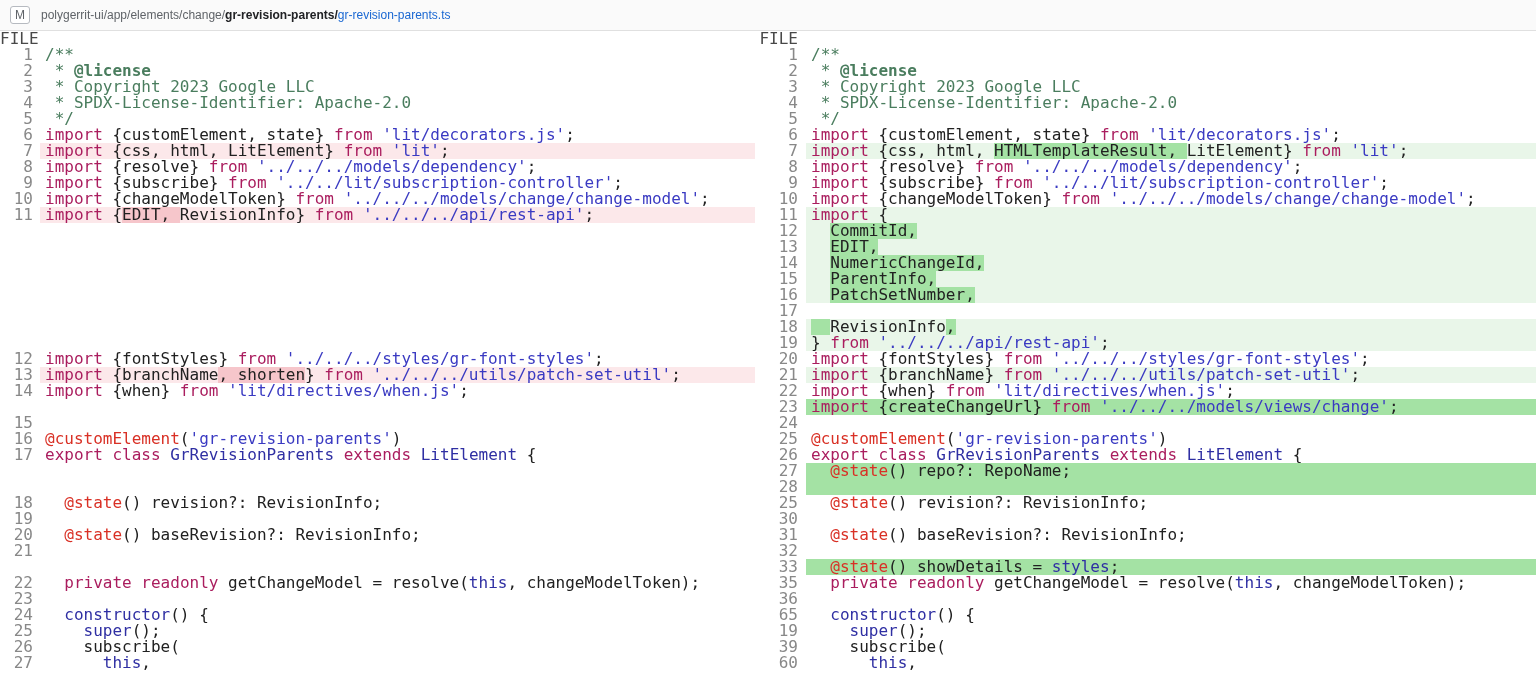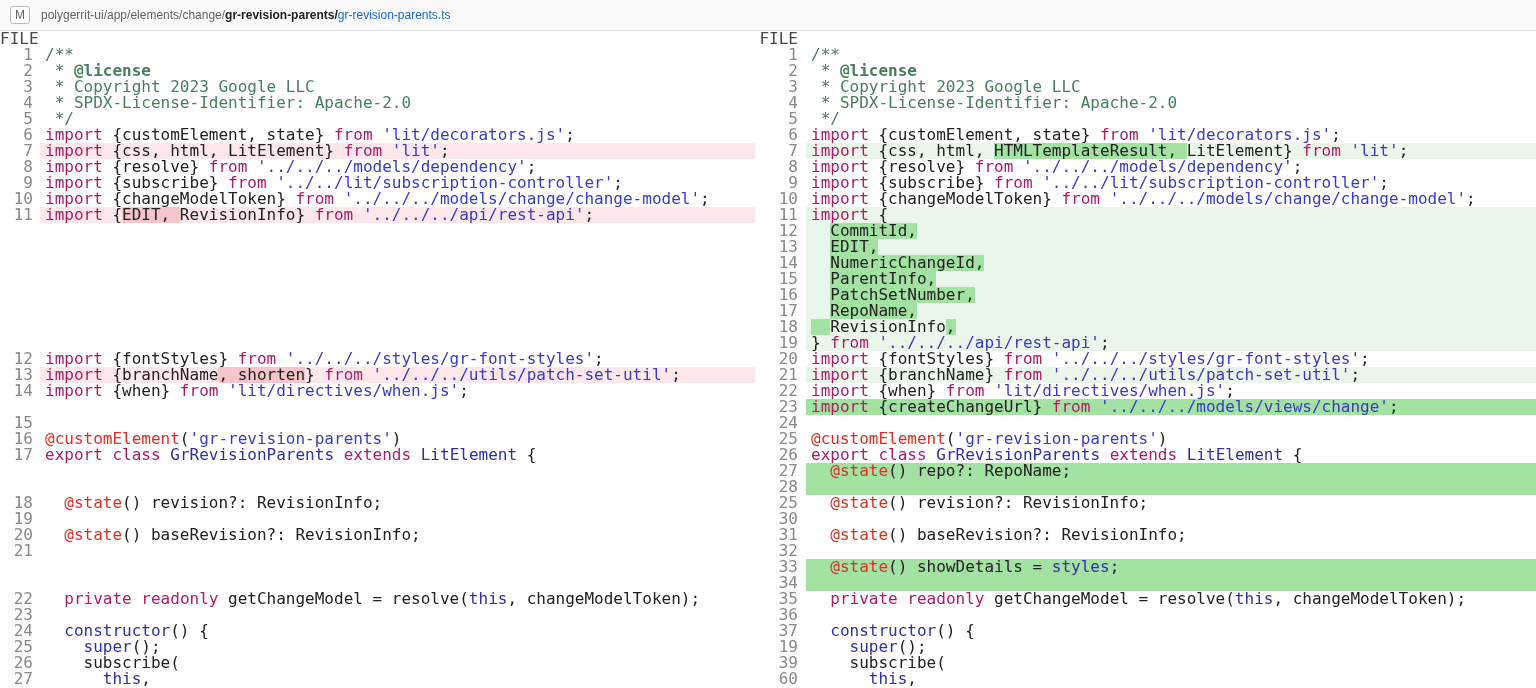--- a/index.html
+++ b/index.html
@@ -70,39 +70,38 @@
         <div class="row"><div class="ln l">7</div><div class="code l bg-del"><span class="kw">import</span><span> {css, html, LitElement} </span><span class="kw">from</span><span> </span><span class="str">'lit'</span><span>;</span></div><div class="ln r">7</div><div class="code r bg-add"><span class="kw">import</span><span> {css, html, </span><span class="hl">HTMLTemplateResult, </span><span>LitElement} </span><span class="kw">from</span><span> </span><span class="str">'lit'</span><span>;</span></div></div>
         <div class="row"><div class="ln l">8</div><div class="code l"><span class="kw">import</span><span> {resolve} </span><span class="kw">from</span><span> </span><span class="str">'../../../models/dependency'</span><span>;</span></div><div class="ln r">8</div><div class="code r"><span class="kw">import</span><span> {resolve} </span><span class="kw">from</span><span> </span><span class="str">'../../../models/dependency'</span><span>;</span></div></div>
         <div class="row"><div class="ln l">9</div><div class="code l"><span class="kw">import</span><span> {subscribe} </span><span class="kw">from</span><span> </span><span class="str">'../../lit/subscription-controller'</span><span>;</span></div><div class="ln r">9</div><div class="code r"><span class="kw">import</span><span> {subscribe} </span><span class="kw">from</span><span> </span><span class="str">'../../lit/subscription-controller'</span><span>;</span></div></div>
         <div class="row"><div class="ln l">10</div><div class="code l"><span class="kw">import</span><span> {changeModelToken} </span><span class="kw">from</span><span> </span><span class="str">'../../../models/change/change-model'</span><span>;</span></div><div class="ln r">10</div><div class="code r"><span class="kw">import</span><span> {changeModelToken} </span><span class="kw">from</span><span> </span><span class="str">'../../../models/change/change-model'</span><span>;</span></div></div>
         <div class="row"><div class="ln l">11</div><div class="code l bg-del"><span class="kw">import</span><span> {</span><span class="hl">EDIT, </span><span>RevisionInfo} </span><span class="kw">from</span><span> </span><span class="str">'../../../api/rest-api'</span><span>;</span></div><div class="ln r">11</div><div class="code r bg-add"><span class="kw">import</span><span> {</span></div></div>
         <div class="row"><div class="ln l"></div><div class="code l"></div><div class="ln r">12</div><div class="code r bg-add"><span>  </span><span class="hl">CommitId,</span></div></div>
         <div class="row"><div class="ln l"></div><div class="code l"></div><div class="ln r">13</div><div class="code r bg-add"><span>  </span><span class="hl">EDIT,</span></div></div>
         <div class="row"><div class="ln l"></div><div class="code l"></div><div class="ln r">14</div><div class="code r bg-add"><span>  </span><span class="hl">NumericChangeId,</span></div></div>
         <div class="row"><div class="ln l"></div><div class="code l"></div><div class="ln r">15</div><div class="code r bg-add"><span>  </span><span class="hl">ParentInfo,</span></div></div>
         <div class="row"><div class="ln l"></div><div class="code l"></div><div class="ln r">16</div><div class="code r bg-add"><span>  </span><span class="hl">PatchSetNumber,</span></div></div>
-        <div class="row"><div class="ln l"></div><div class="code l"></div><div class="ln r">17</div><div class="code r bg-add"><span>  </span><span class="hl">RepoName,</span></div></div>
+        <div class="row"><div class="ln l"></div><div class="code l"></div><div class="ln r">17</div></div>
         <div class="row"><div class="ln l"></div><div class="code l"></div><div class="ln r">18</div><div class="code r bg-add"><span class="hl">  </span><span>RevisionInfo</span><span class="hl">,</span></div></div>
         <div class="row"><div class="ln l"></div><div class="code l"></div><div class="ln r">19</div><div class="code r bg-add"><span>} </span><span class="kw">from</span><span> </span><span class="str">'../../../api/rest-api'</span><span>;</span></div></div>
         <div class="row"><div class="ln l">12</div><div class="code l"><span class="kw">import</span><span> {fontStyles} </span><span class="kw">from</span><span> </span><span class="str">'../../../styles/gr-font-styles'</span><span>;</span></div><div class="ln r">20</div><div class="code r"><span class="kw">import</span><span> {fontStyles} </span><span class="kw">from</span><span> </span><span class="str">'../../../styles/gr-font-styles'</span><span>;</span></div></div>
         <div class="row"><div class="ln l">13</div><div class="code l bg-del"><span class="kw">import</span><span> {branchName</span><span class="hl">, shorten</span><span>} </span><span class="kw">from</span><span> </span><span class="str">'../../../utils/patch-set-util'</span><span>;</span></div><div class="ln r">21</div><div class="code r bg-add"><span class="kw">import</span><span> {branchName} </span><span class="kw">from</span><span> </span><span class="str">'../../../utils/patch-set-util'</span><span>;</span></div></div>
         <div class="row"><div class="ln l">14</div><div class="code l"><span class="kw">import</span><span> {when} </span><span class="kw">from</span><span> </span><span class="str">'lit/directives/when.js'</span><span>;</span></div><div class="ln r">22</div><div class="code r"><span class="kw">import</span><span> {when} </span><span class="kw">from</span><span> </span><span class="str">'lit/directives/when.js'</span><span>;</span></div></div>
         <div class="row"><div class="ln l"></div><div class="code l"></div><div class="ln r">23</div><div class="code r bg-adds"><span class="kw">import</span><span> {createChangeUrl} </span><span class="kw">from</span><span> </span><span class="str">'../../../models/views/change'</span><span>;</span></div></div>
         <div class="row"><div class="ln l">15</div><div class="code l"></div><div class="ln r">24</div><div class="code r"></div></div>
         <div class="row"><div class="ln l">16</div><div class="code l"><span class="dec">@customElement</span><span>(</span><span class="str">'gr-revision-parents'</span><span>)</span></div><div class="ln r">25</div><div class="code r"><span class="dec">@customElement</span><span>(</span><span class="str">'gr-revision-parents'</span><span>)</span></div></div>
         <div class="row"><div class="ln l">17</div><div class="code l"><span class="kw">export</span><span> </span><span class="kw">class</span><span> </span><span class="ty">GrRevisionParents</span><span> </span><span class="kw">extends</span><span> </span><span class="ty">LitElement</span><span> {</span></div><div class="ln r">26</div><div class="code r"><span class="kw">export</span><span> </span><span class="kw">class</span><span> </span><span class="ty">GrRevisionParents</span><span> </span><span class="kw">extends</span><span> </span><span class="ty">LitElement</span><span> {</span></div></div>
         <div class="row"><div class="ln l"></div><div class="code l"></div><div class="ln r">27</div><div class="code r bg-adds"><span>  </span><span class="dec">@state</span><span>() repo?: RepoName;</span></div></div>
         <div class="row"><div class="ln l"></div><div class="code l"></div><div class="ln r">28</div><div class="code r bg-adds"></div></div>
         <div class="row"><div class="ln l">18</div><div class="code l"><span>  </span><span class="dec">@state</span><span>() revision?: RevisionInfo;</span></div><div class="ln r">25</div><div class="code r"><span>  </span><span class="dec">@state</span><span>() revision?: RevisionInfo;</span></div></div>
         <div class="row"><div class="ln l">19</div><div class="code l"></div><div class="ln r">30</div><div class="code r"></div></div>
         <div class="row"><div class="ln l">20</div><div class="code l"><span>  </span><span class="dec">@state</span><span>() baseRevision?: RevisionInfo;</span></div><div class="ln r">31</div><div class="code r"><span>  </span><span class="dec">@state</span><span>() baseRevision?: RevisionInfo;</span></div></div>
         <div class="row"><div class="ln l">21</div><div class="code l"></div><div class="ln r">32</div><div class="code r"></div></div>
         <div class="row"><div class="ln l"></div><div class="code l"></div><div class="ln r">33</div><div class="code r bg-adds"><span>  </span><span class="dec">@state</span><span>() showDetails = </span><span class="ty">styles</span><span>;</span></div></div>
-        <div class="row"><div class="ln l"></div><div class="code l"></div><div class="ln r">34</div><div class="code r bg-adds"></div></div>
         <div class="row"><div class="ln l">22</div><div class="code l"><span>  </span><span class="kw">private</span><span> </span><span class="kw">readonly</span><span> getChangeModel = resolve(</span><span class="ty">this</span><span>, changeModelToken);</span></div><div class="ln r">35</div><div class="code r"><span>  </span><span class="kw">private</span><span> </span><span class="kw">readonly</span><span> getChangeModel = resolve(</span><span class="ty">this</span><span>, changeModelToken);</span></div></div>
         <div class="row"><div class="ln l">23</div><div class="code l"></div><div class="ln r">36</div><div class="code r"></div></div>
-        <div class="row"><div class="ln l">24</div><div class="code l"><span>  </span><span class="ty">constructor</span><span>() {</span></div><div class="ln r">37</div><div class="code r"><span>  </span><span class="ty">constructor</span><span>() {</span></div></div>
+        <div class="row"><div class="ln l">24</div><div class="code l"><span>  </span><span class="ty">constructor</span><span>() {</span></div><div class="ln r">65</div><div class="code r"><span>  </span><span class="ty">constructor</span><span>() {</span></div></div>
         <div class="row"><div class="ln l">25</div><div class="code l"><span>    </span><span class="ty">super</span><span>();</span></div><div class="ln r">19</div><div class="code r"><span>    </span><span class="ty">super</span><span>();</span></div></div>
         <div class="row"><div class="ln l">26</div><div class="code l"><span>    subscribe(</span></div><div class="ln r">39</div><div class="code r"><span>    subscribe(</span></div></div>
         <div class="row"><div class="ln l">27</div><div class="code l"><span>      </span><span class="ty">this</span><span>,</span></div><div class="ln r">60</div><div class="code r"><span>      </span><span class="ty">this</span><span>,</span></div></div>
       </div>
   </div>
 </div>
 
 </body></html>

